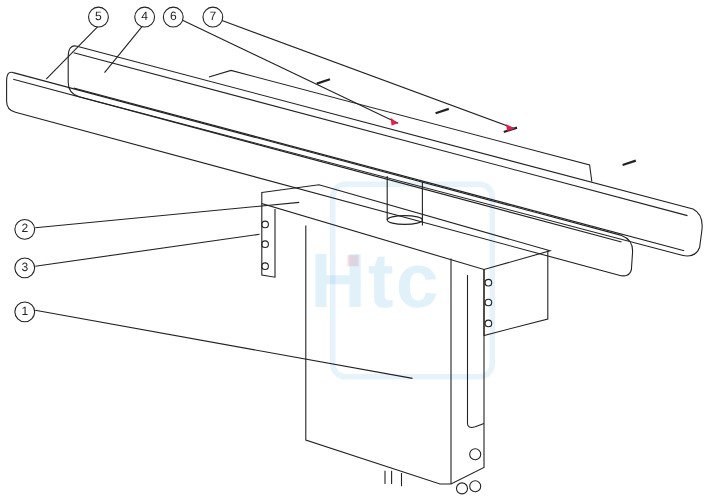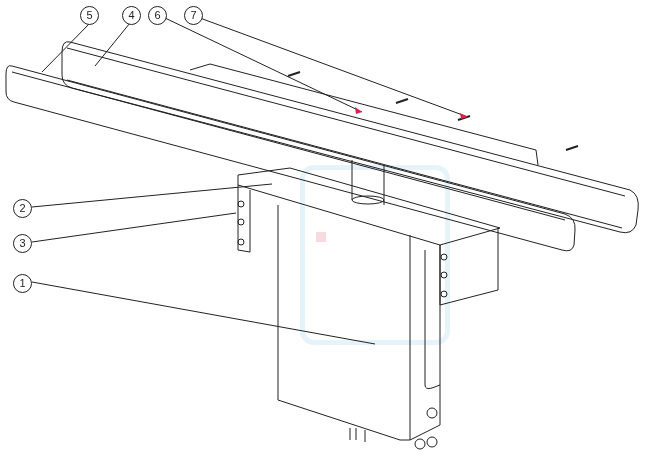--- a/index.html
+++ b/index.html
@@ -26,20 +26,21 @@
     background: rgba(240, 150, 170, 0.35);
   }
 </style>
 </head>
 <body>
 
 <div id="canvas">
 
   <div class="wm-frame"></div>
   <div class="wm-dot"></div>
+  <div class="wm">Htc</div>
 
   <svg width="649" height="457" viewBox="0 0 649 457">
     <g fill="none" stroke="#222" stroke-width="1">
 
       <path d="M70 42 L630 190 Q640 195 638 210 L636 225 Q632 235 620 232 L72 88 Q62 85 62 75 L62 52 Q62 40 70 42 Z"></path>
       <path d="M67 48 L625 196 M67 80 L622 228"></path>
 
       <path d="M12 66 L565 214 Q576 218 575 230 L574 245 Q572 253 562 250 L14 102 Q6 100 6 92 L6 74 Q6 64 12 66 Z"></path>
       <path d="M12 72 L565 220"></path>
 

